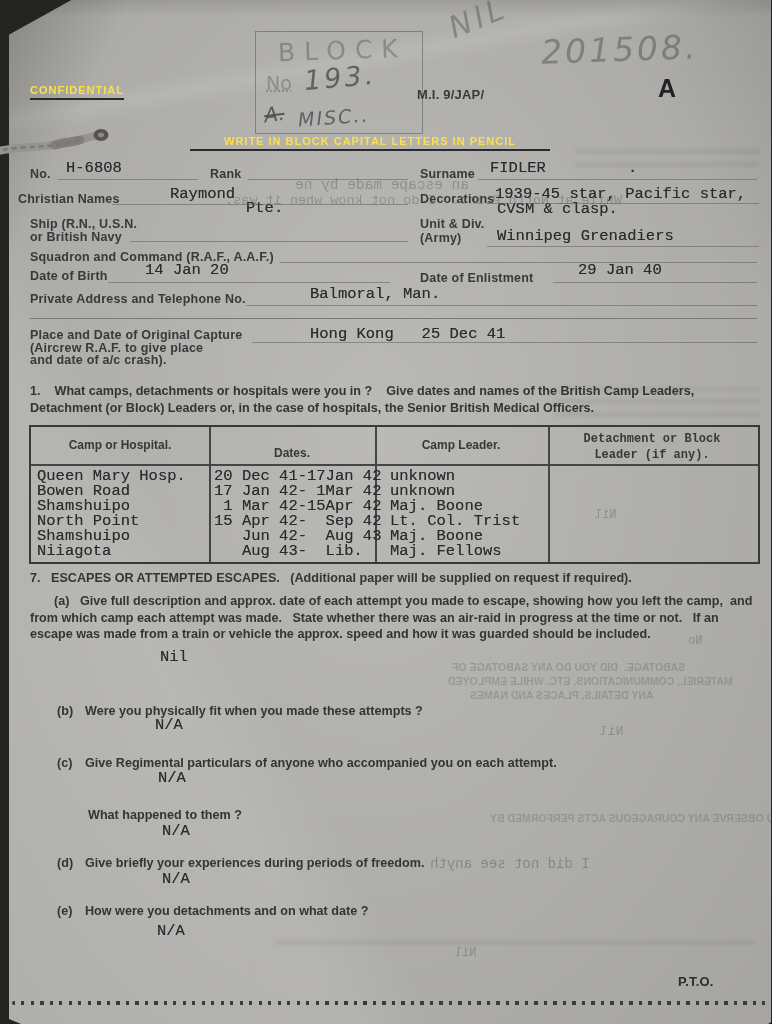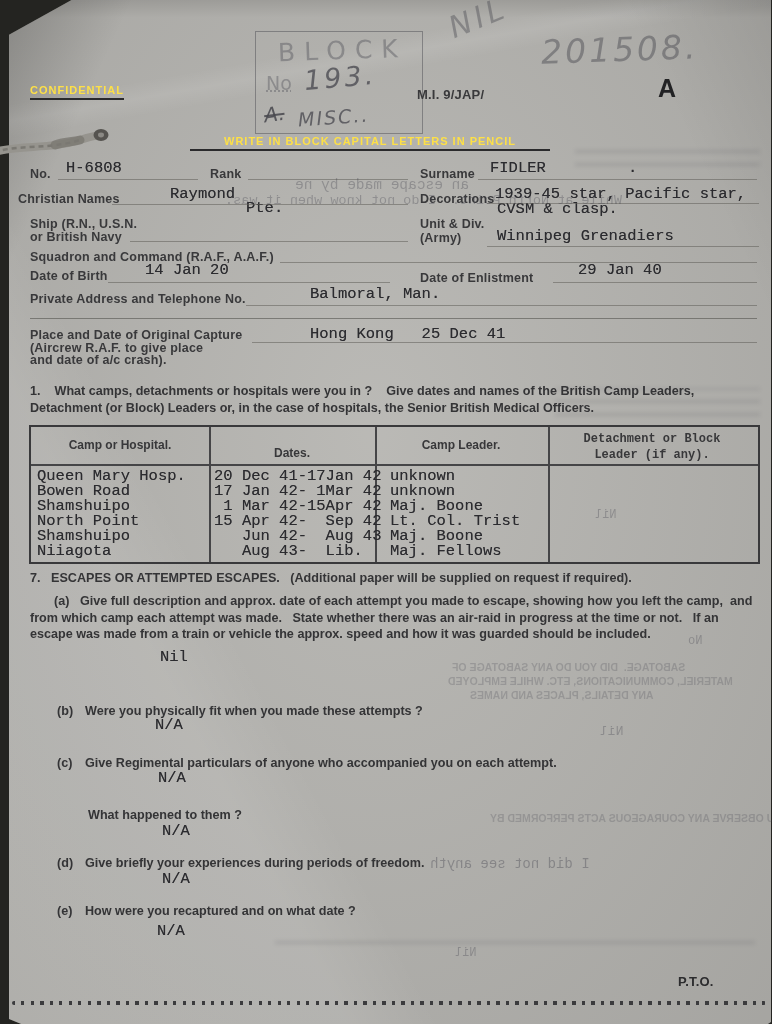--- a/index.html
+++ b/index.html
@@ -180,21 +180,21 @@
   <div class="typed" style="left:158px;top:769px;">N/A</div>
 
   <div class="para" style="left:88px;top:807px;">What happened to them ?</div>
   <div class="typed" style="left:162px;top:822px;">N/A</div>
 
   <div class="para" style="left:57px;top:855px;">(d)</div>
   <div class="para" style="left:85px;top:855px;width:640px;">Give briefly your experiences during periods of freedom.</div>
   <div class="typed" style="left:162px;top:870px;">N/A</div>
 
   <div class="para" style="left:57px;top:903px;">(e)</div>
-  <div class="para" style="left:85px;top:903px;width:640px;">How were you recaptured and on what date ?</div>
+  <div class="para" style="left:85px;top:903px;width:640px;">How were you detachments and on what date ?</div>
   <div class="typed" style="left:157px;top:922px;">N/A</div>
 
   <div class="lbl" style="left:678px;top:974px;font-size:13px;color:#2c2c2e;">P.T.O.</div>
   <div class="dots"></div>
 
   <div class="mirror" style="left:295px;top:177px;font-size:14.5px;">an escape made by ne</div>
   <div class="mirror" style="left:225px;top:193px;font-size:13.5px;">While at North Point.  I do not know when it was.</div>
   <div class="mirror mircap" style="left:452px;top:661px;">SABOTAGE.  DID YOU DO ANY SABOTAGE OF</div>
   <div class="mirror mircap" style="left:448px;top:675px;">MATERIEL, COMMUNICATIONS, ETC. WHILE EMPLOYED</div>
   <div class="mirror mircap" style="left:470px;top:689px;">ANY DETAILS, PLACES AND NAMES</div>

